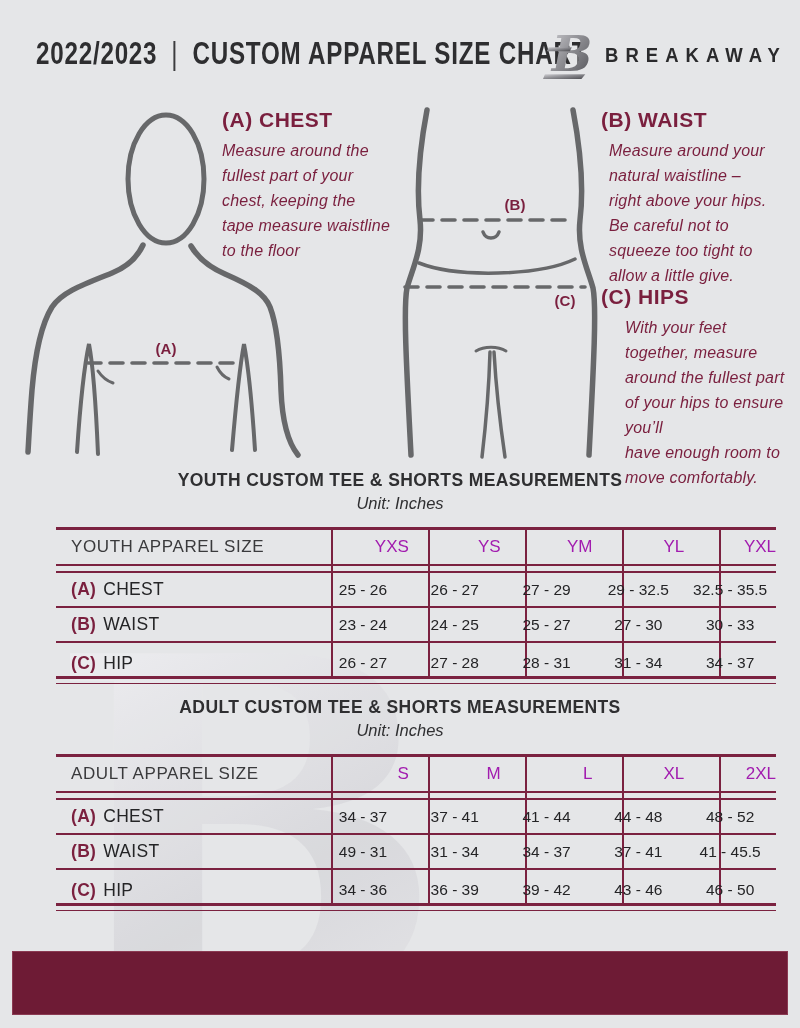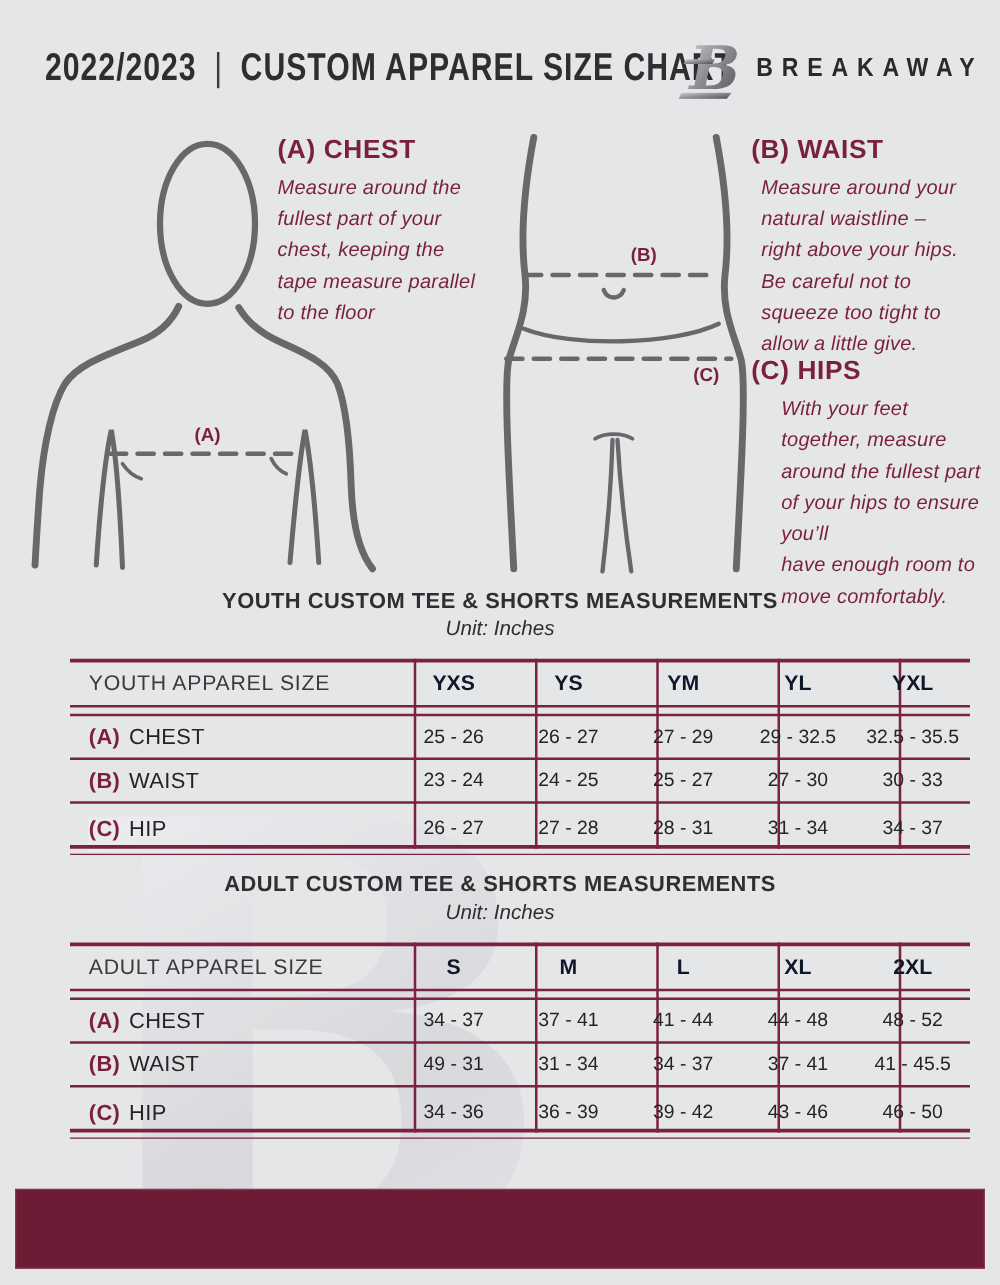--- a/index.html
+++ b/index.html
@@ -69,21 +69,21 @@
   .vline{top:0;height:152px;width:2px;}
   .v0{left:275px;}.v1{left:372px;}.v2{left:469px;}.v3{left:566px;}.v4{left:663px;}
   .trow{position:absolute;left:0;width:720px;display:flex;align-items:center;}
   .trow-head{top:3px;height:34px;}
   .trow-a{top:46px;height:33px;}
   .trow-b{top:81px;height:33px;}
   .trow-c{top:116px;height:40px;}
   .c-label{width:275px;padding-left:15px;}
   .c-data{width:97px;text-align:center;}
   .size-label{font-size:17px;color:#3a3a3c;letter-spacing:.6px;}
-  .col-head{font-weight:700;font-size:17px;color:#0f172a;}
+  .col-head{font-weight:400;font-size:17px;color:#a21caf;text-align:right;}
   .row-name{font-size:17.5px;color:#242426;letter-spacing:.3px;}
   .row-name .pfx{font-weight:700;color:var(--maroon);margin-right:7px;}
   .val{font-size:15.5px;color:#242426;}
   
   .watermark{
     position:absolute;left:48px;top:596px;
     font-family:"DejaVu Serif",serif;font-weight:700;font-size:470px;line-height:1;
     background:linear-gradient(150deg,#eeeef1 10%,#d7d7db 60%,#e2e2e5 90%);
     -webkit-background-clip:text;background-clip:text;color:transparent;
     opacity:.85;pointer-events:none;
@@ -142,21 +142,21 @@
     <line class="dashline" x1="25" y1="115" x2="172" y2="115"></line>
     <line class="dashline" x1="10" y1="182" x2="190" y2="182"></line>
   </svg>
   <div class="marker" style="left:497px;top:196px">(B)</div>
   <div class="marker" style="left:547px;top:292px">(C)</div>
 
   <div class="guide-heading" style="left:222px;top:108px">(A) CHEST</div>
   <div class="guide-body" style="left:222px;top:138px;width:200px">Measure around the
 fullest part of your
 chest, keeping the
-tape measure parallel
+tape measure waistline
 to the floor</div>
 
   <div class="guide-heading" style="left:601px;top:108px">(B) WAIST</div>
   <div class="guide-body" style="left:609px;top:138px;width:185px">Measure around your
 natural waistline –
 right above your hips.
 Be careful not to
 squeeze too tight to
 allow a little give.</div>
 

